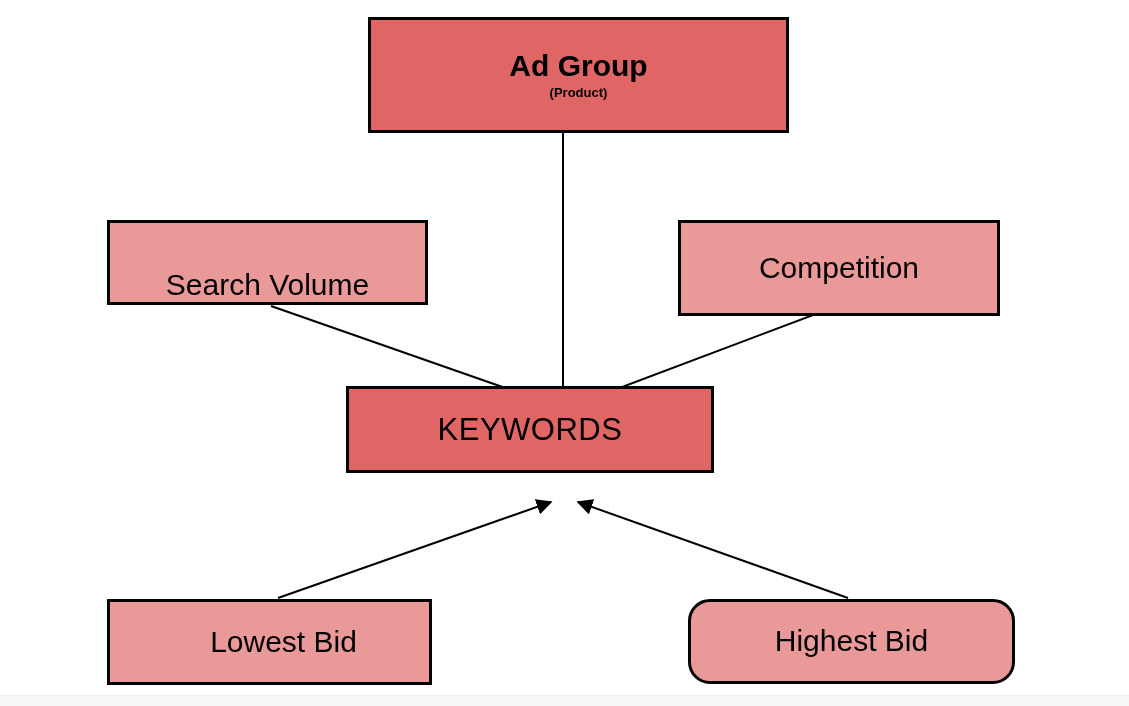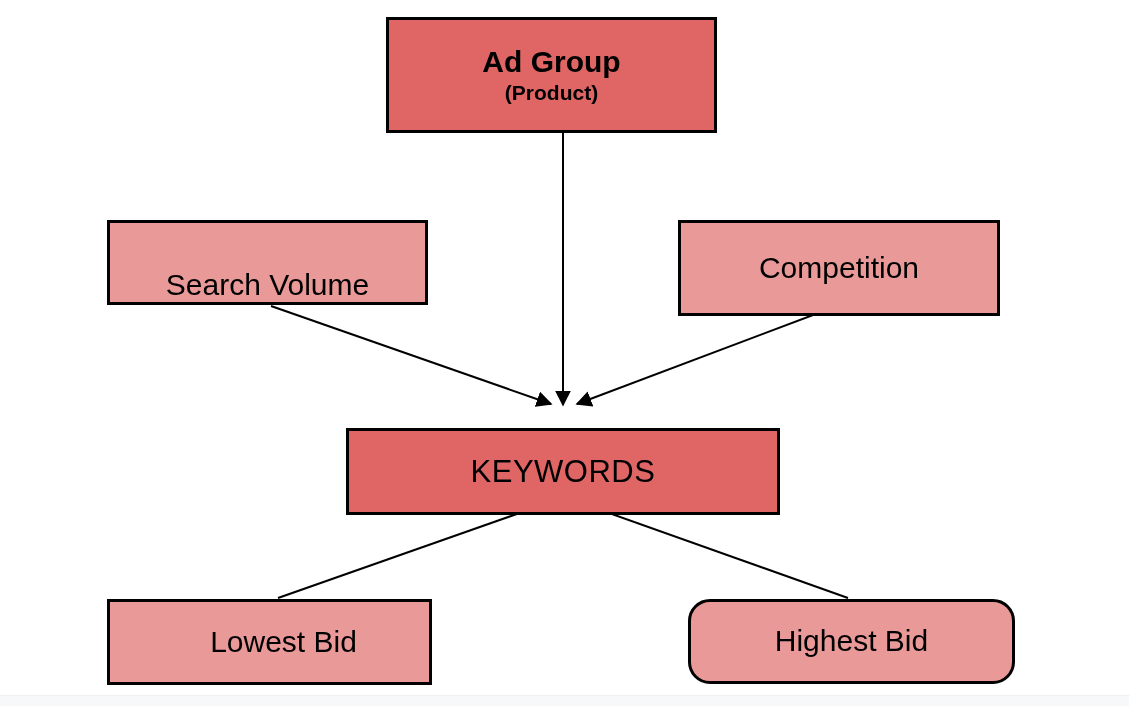--- a/index.html
+++ b/index.html
@@ -33,27 +33,27 @@
     justify-content: center;
     color: #000000;
     text-align: center;
     line-height: 1.15;
   }
   .node.primary   { background: #e06666; }
   .node.secondary { background: #ea9999; }
 
   .node-label     { font-size: 30px; font-weight: 400; }
   .node-label.bold{ font-weight: 700; }
-  .node-sublabel  { font-size: 21px; font-weight: 700; margin-top: 2px; }
+  .node-sublabel  { font-size: 13px; font-weight: 700; margin-top: 2px; }
   .node-label.caps{ font-size: 31px; letter-spacing: 0.5px; }
 
-  #node-ad-group    { left: 386px; top: 17px;  width: 331px; height: 116px; }
+  #node-ad-group    { left: 368px; top: 17px;  width: 421px; height: 116px; }
   #node-search-volume { left: 107px; top: 220px; width: 321px; height: 85px; justify-content: flex-end; }
   #node-competition { left: 678px; top: 220px; width: 322px; height: 96px; }
-  #node-keywords    { left: 346px; top: 428px; width: 434px; height: 87px; }
+  #node-keywords    { left: 346px; top: 386px; width: 368px; height: 87px; }
   #node-lowest-bid  { left: 107px; top: 599px; width: 325px; height: 86px; padding-left: 28px; }
   #node-highest-bid { left: 688px; top: 599px; width: 327px; height: 85px; border-radius: 22px; }
 
   .footer-strip {
     position: absolute;
     left: 0;
     top: 695px;
     width: 1129px;
     height: 11px;
     background: #f7f8f9;

